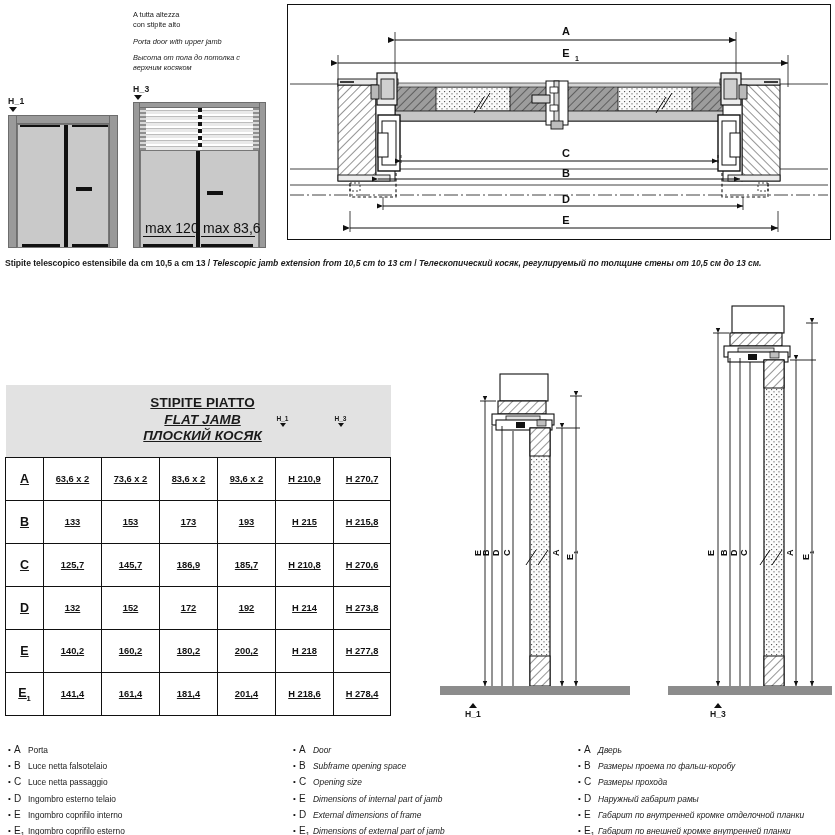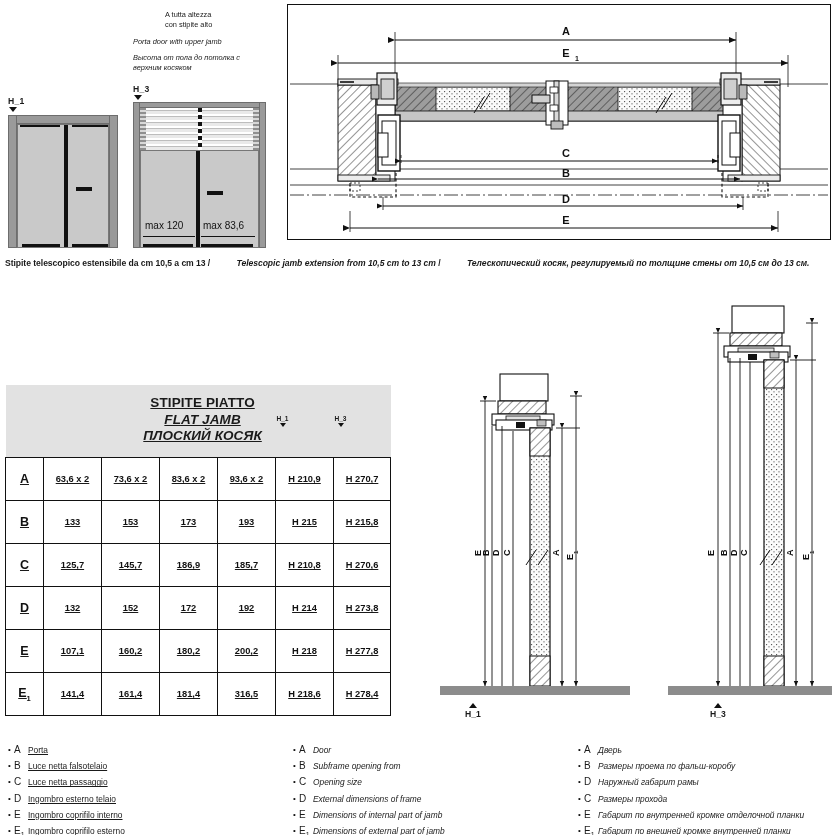--- a/index.html
+++ b/index.html
@@ -5,21 +5,21 @@
   html,body{margin:0;padding:0;background:#fff;}
   body{
     width:835px;height:835px;position:relative;overflow:hidden;
     font-family:"Liberation Sans",sans-serif;color:#1a1a1a;
   }
 
   
   #top-area{position:absolute;left:0;top:0;width:835px;height:280px;}
 
   .hdr-note{position:absolute;left:133px;top:10px;width:150px;font-size:7.4px;line-height:1.32;}
-  .hdr-note .it{font-style:normal;margin-left:32px;}
+  .hdr-note .it{font-style:normal;}
   .hdr-note .en{font-style:italic;margin-top:7px;}
   .hdr-note .ru{font-style:italic;margin-top:7px;}
 
   .hmark{position:absolute;font-size:8.6px;font-weight:bold;letter-spacing:.2px;}
   .hmark .tri{display:block;width:0;height:0;border-left:4px solid transparent;
               border-right:4px solid transparent;border-top:5px solid #111;margin-top:1px;margin-left:1px;}
 
   
   .door{position:absolute;}
   .door .frame-top{position:absolute;left:0;top:0;width:100%;height:9px;background:#9a9a9a;
@@ -36,28 +36,28 @@
   .door .botline{position:absolute;height:3px;background:#111;}
 
   
   .blinds{position:absolute;left:0;right:0;top:0;height:48px;overflow:hidden;}
   .blinds .slat{position:absolute;left:0;right:0;height:3px;background:#e9e9e9;border-top:1px solid #bdbdbd;}
   .blinds .sidepost{position:absolute;top:0;bottom:0;width:6px;
       background:repeating-linear-gradient(to bottom,#8f8f8f 0 2px,#d8d8d8 2px 4px);}
   .blinds .centerpost{position:absolute;top:0;bottom:0;width:4px;left:50%;margin-left:-2px;
       background:repeating-linear-gradient(to bottom,#111 0 4px,#fff 4px 7px);}
 
-  .maxlbl{position:absolute;font-size:10px;color:#111;}
+  .maxlbl{position:absolute;font-size:14px;color:#111;}
 
   .caption{
     position:absolute;left:5px;top:258px;width:828px;font-size:8.6px;font-weight:bold;
     white-space:nowrap;letter-spacing:-.05px;
   }
   .caption .sep{font-weight:bold;}
-  .caption .ital{font-style:italic;font-weight:bold;margin-left:24px;}
+  .caption .ital{font-style:italic;font-weight:bold;}
 
   
   #sec-h{position:absolute;left:287px;top:4px;width:544px;height:236px;border:1px solid #111;box-sizing:border-box;background:#fff;}
   #sec-h svg{display:block;}
 
   
   #sec-v1{position:absolute;left:430px;top:288px;width:210px;height:440px;}
   #sec-v2{position:absolute;left:660px;top:288px;width:175px;height:440px;}
   .vs-lbl{position:absolute;font-size:8.6px;font-weight:bold;}
   .vs-lbl .tri{display:block;width:0;height:0;border-left:4px solid transparent;
@@ -78,21 +78,21 @@
       color:#111;padding:0;}
   #spec-table td.rowhdr{font-size:12.5px;font-weight:bold;width:38px;}
   #spec-table td.rowhdr sub{font-size:7.5px;}
 
   
   .legend{position:absolute;top:742px;font-size:8.4px;line-height:1.62;}
   .legend .row{white-space:nowrap;}
   .legend .dot{display:inline-block;width:6px;color:#111;font-size:8px;vertical-align:1px;}
   .legend .key{display:inline-block;width:14px;font-size:10px;font-weight:normal;}
   .legend .key sub{font-size:7px;}
-  .legend .txt-it{font-style:normal;text-decoration:underline;}
+  .legend .txt-it{font-style:normal;}
   .legend .txt-en{font-style:italic;}
   .legend .txt-ru{font-style:italic;}
   #legend-it{left:8px;width:280px;}
   #legend-en{left:293px;width:280px;}
   #legend-ru{left:578px;width:257px;}
 </style>
 </head>
 <body>
 
 <div id="top-area">
@@ -478,56 +478,56 @@
           <td class="rowhdr">D</td>
           <td>132</td>
           <td>152</td>
           <td>172</td>
           <td>192</td>
           <td>H 214</td>
           <td>H 273,8</td>
         </tr>
         <tr>
           <td class="rowhdr">E</td>
-          <td>107,1</td>
+          <td>140,2</td>
           <td>160,2</td>
           <td>180,2</td>
           <td>200,2</td>
           <td>H 218</td>
           <td>H 277,8</td>
         </tr>
         <tr>
           <td class="rowhdr">E<sub>1</sub></td>
           <td>141,4</td>
           <td>161,4</td>
           <td>181,4</td>
-          <td>316,5</td>
+          <td>201,4</td>
           <td>H 218,6</td>
           <td>H 278,4</td>
         </tr>
       </tbody>
   </table>
 </div>
 
 <div class="legend" id="legend-it">
     <div class="row"><span class="dot">•</span><span class="key">A</span><span class="txt-it">Porta</span></div>
     <div class="row"><span class="dot">•</span><span class="key">B</span><span class="txt-it">Luce netta falsotelaio</span></div>
     <div class="row"><span class="dot">•</span><span class="key">C</span><span class="txt-it">Luce netta passaggio</span></div>
     <div class="row"><span class="dot">•</span><span class="key">D</span><span class="txt-it">Ingombro esterno telaio</span></div>
     <div class="row"><span class="dot">•</span><span class="key">E</span><span class="txt-it">Ingombro coprifilo interno</span></div>
     <div class="row"><span class="dot">•</span><span class="key">E<sub>1</sub></span><span class="txt-it">Ingombro coprifilo esterno</span></div>
   </div>
 <div class="legend" id="legend-en">
     <div class="row"><span class="dot">•</span><span class="key">A</span><span class="txt-en">Door</span></div>
-    <div class="row"><span class="dot">•</span><span class="key">B</span><span class="txt-en">Subframe opening from</span></div>
+    <div class="row"><span class="dot">•</span><span class="key">B</span><span class="txt-en">Subframe opening space</span></div>
     <div class="row"><span class="dot">•</span><span class="key">C</span><span class="txt-en">Opening size</span></div>
+    <div class="row"><span class="dot">•</span><span class="key">E</span><span class="txt-en">Dimensions of internal part of jamb</span></div>
     <div class="row"><span class="dot">•</span><span class="key">D</span><span class="txt-en">External dimensions of frame</span></div>
-    <div class="row"><span class="dot">•</span><span class="key">E</span><span class="txt-en">Dimensions of internal part of jamb</span></div>
     <div class="row"><span class="dot">•</span><span class="key">E<sub>1</sub></span><span class="txt-en">Dimensions of external part of jamb</span></div>
   </div>
 <div class="legend" id="legend-ru">
     <div class="row"><span class="dot">•</span><span class="key">A</span><span class="txt-ru">Дверь</span></div>
     <div class="row"><span class="dot">•</span><span class="key">B</span><span class="txt-ru">Размеры проема по фальш-коробу</span></div>
+    <div class="row"><span class="dot">•</span><span class="key">C</span><span class="txt-ru">Размеры прохода</span></div>
     <div class="row"><span class="dot">•</span><span class="key">D</span><span class="txt-ru">Наружный габарит рамы</span></div>
-    <div class="row"><span class="dot">•</span><span class="key">C</span><span class="txt-ru">Размеры прохода</span></div>
     <div class="row"><span class="dot">•</span><span class="key">E</span><span class="txt-ru">Габарит по внутренней кромке отделочной планки</span></div>
     <div class="row"><span class="dot">•</span><span class="key">E<sub>1</sub></span><span class="txt-ru">Габарит по внешней кромке внутренней планки</span></div>
   </div>
 
 </body></html>

